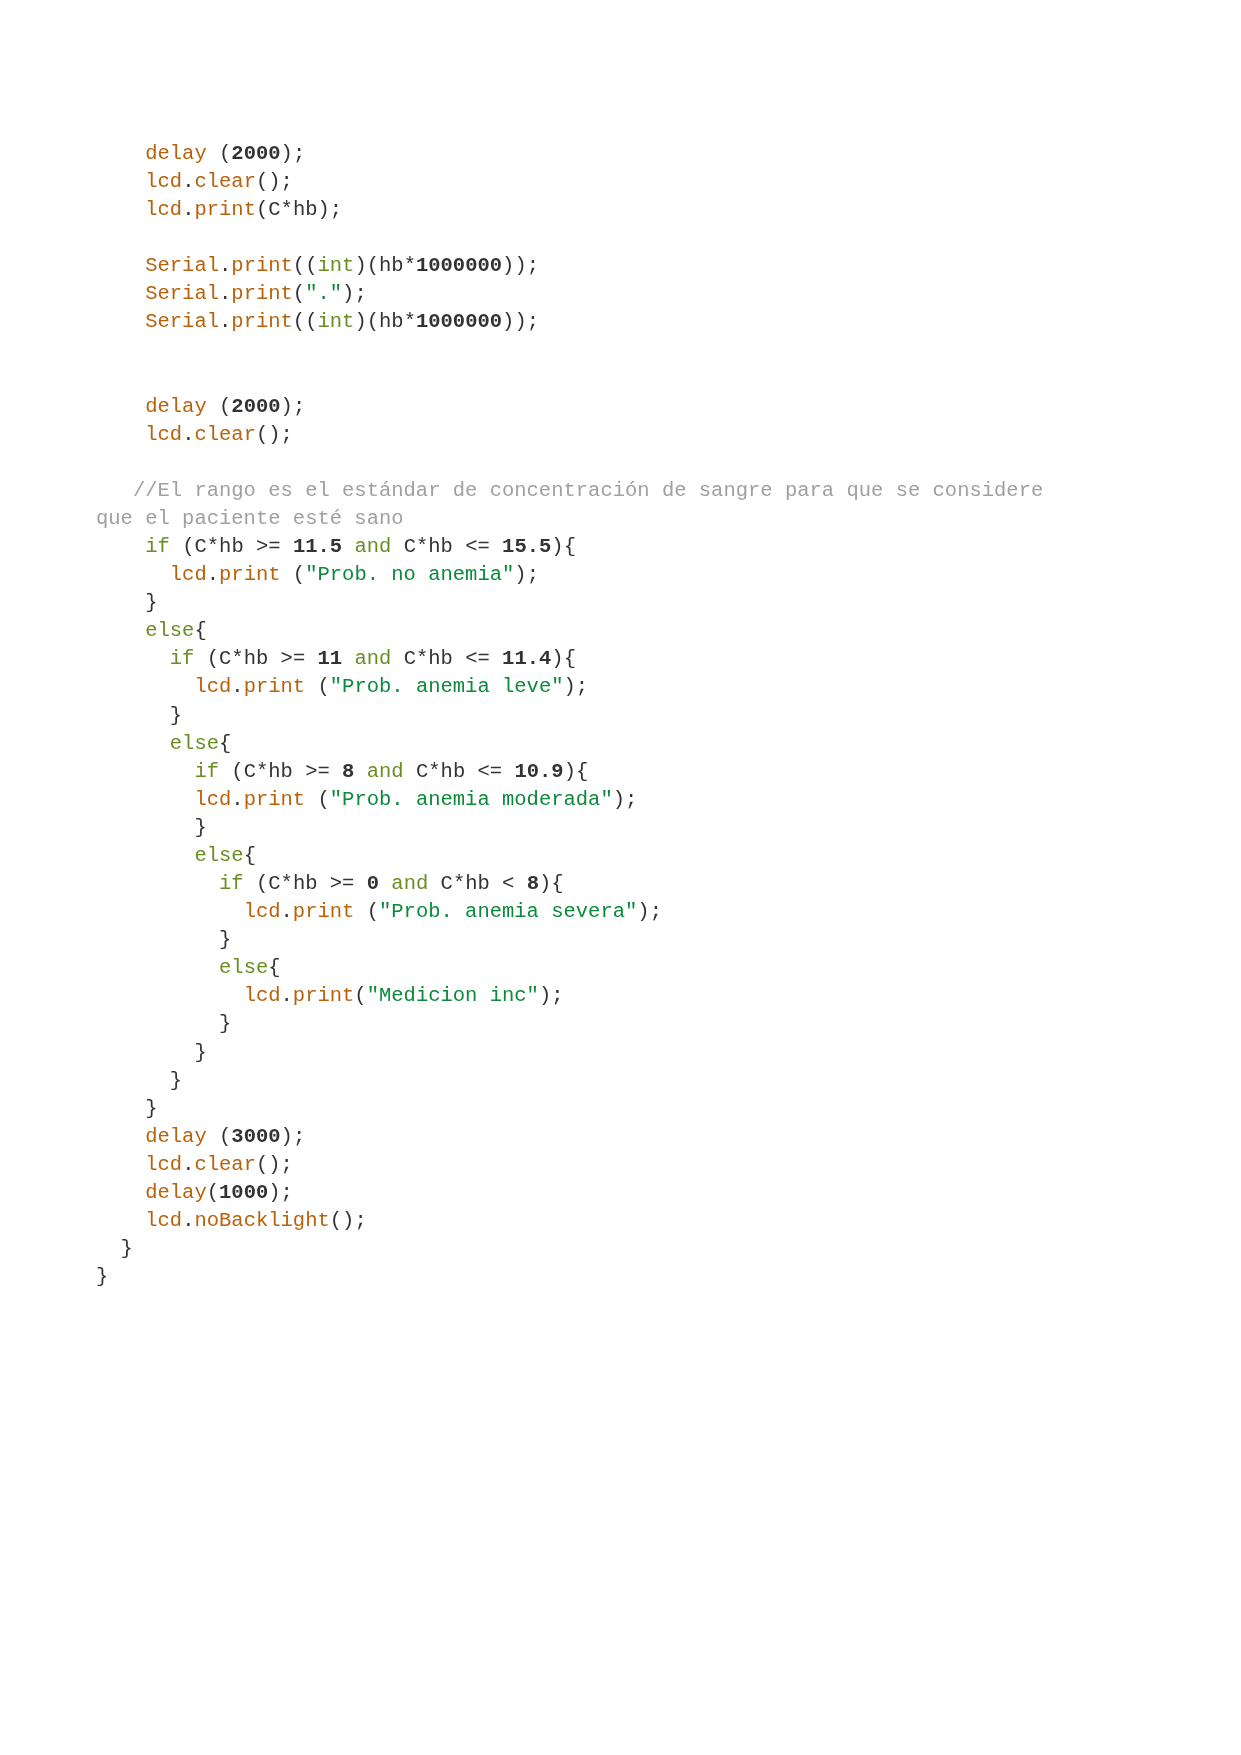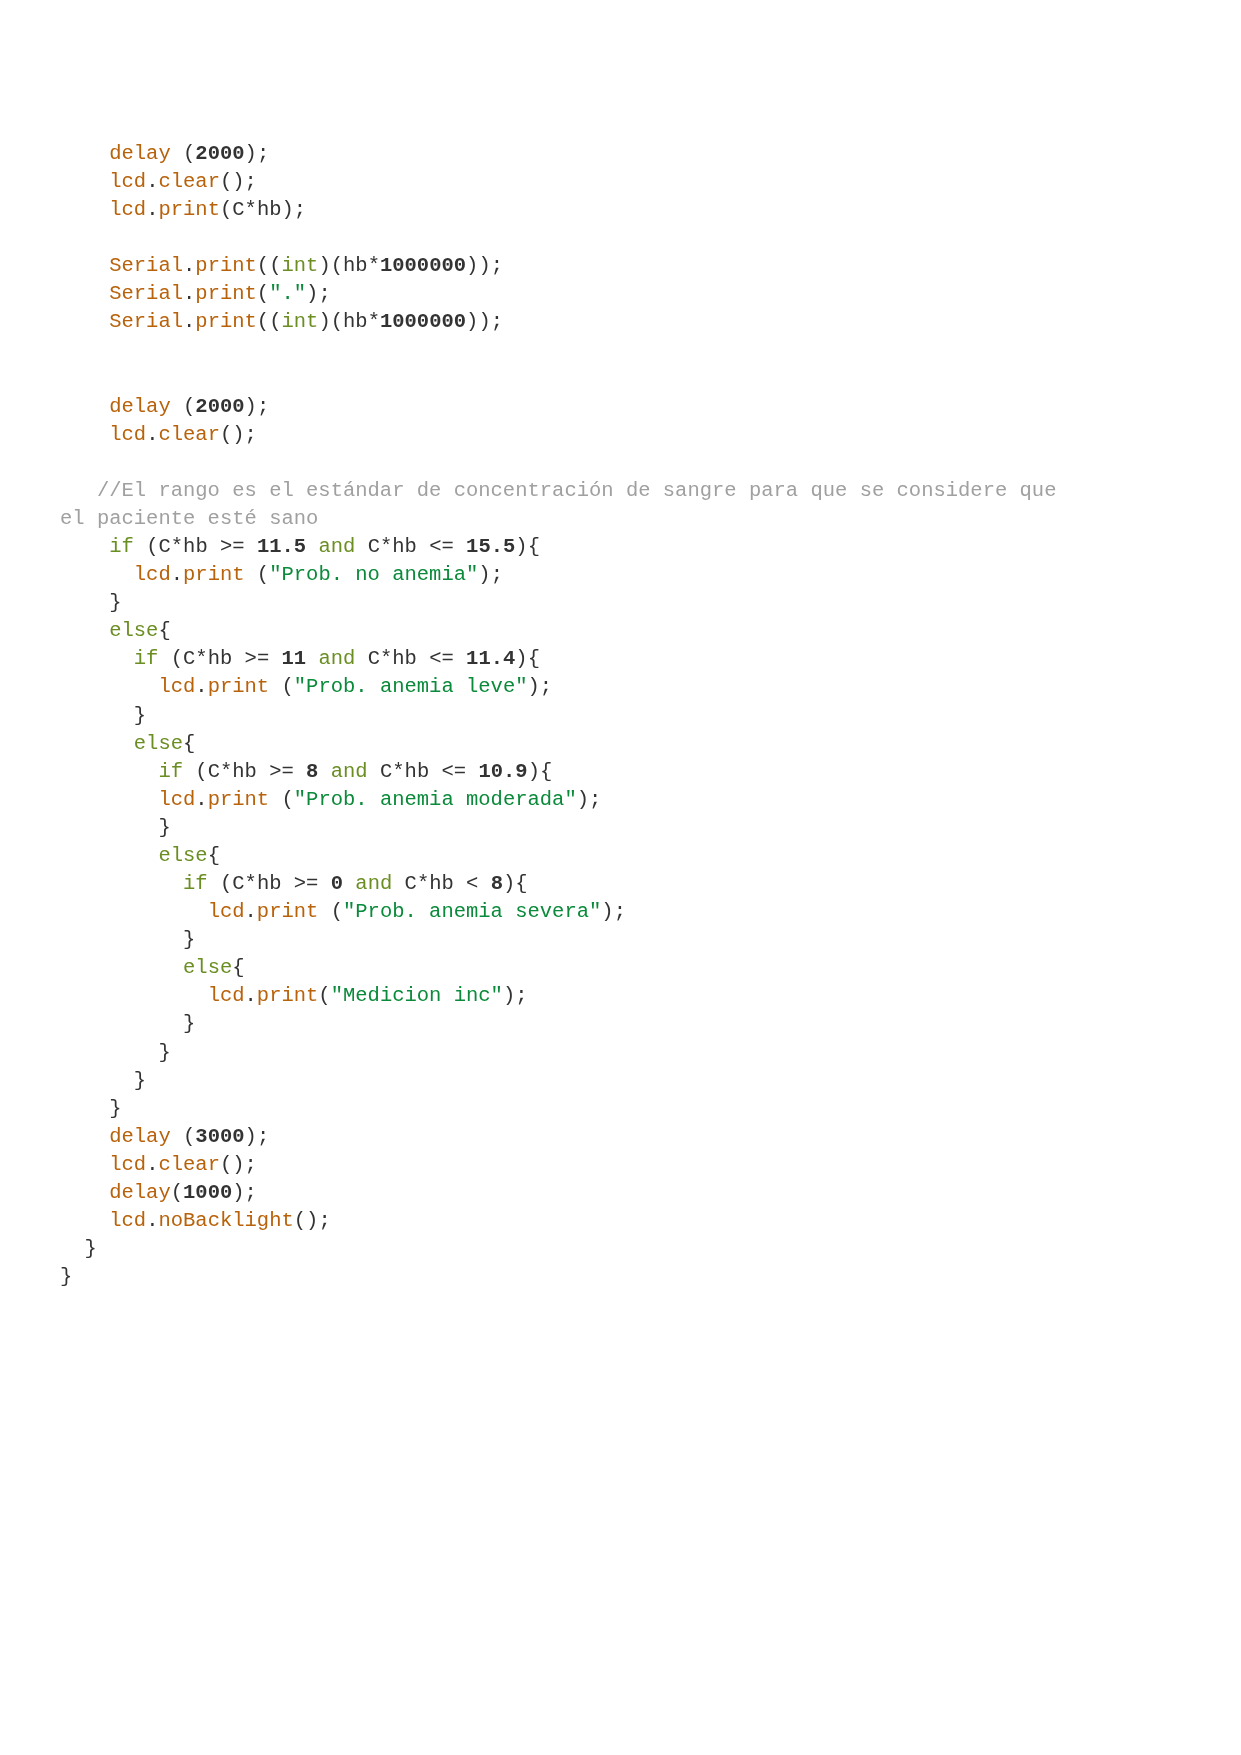--- a/index.html
+++ b/index.html
@@ -6,21 +6,21 @@
     margin: 0;
     padding: 0;
     background: #ffffff;
     width: 1241px;
   }
   .page {
     width: 1199px;
     min-height: 1755px;
     background: #ffffff;
     box-sizing: border-box;
-    padding: 140px 120px 0 60px;
+    padding: 140px 120px 0 96px;
   }
   pre.code {
     margin: 0;
     font-family: Consolas, "Courier New", monospace;
     font-size: 20.5px;
     line-height: 1.37;
     white-space: pre-wrap;
     word-wrap: break-word;
     color: #333333;
   }

